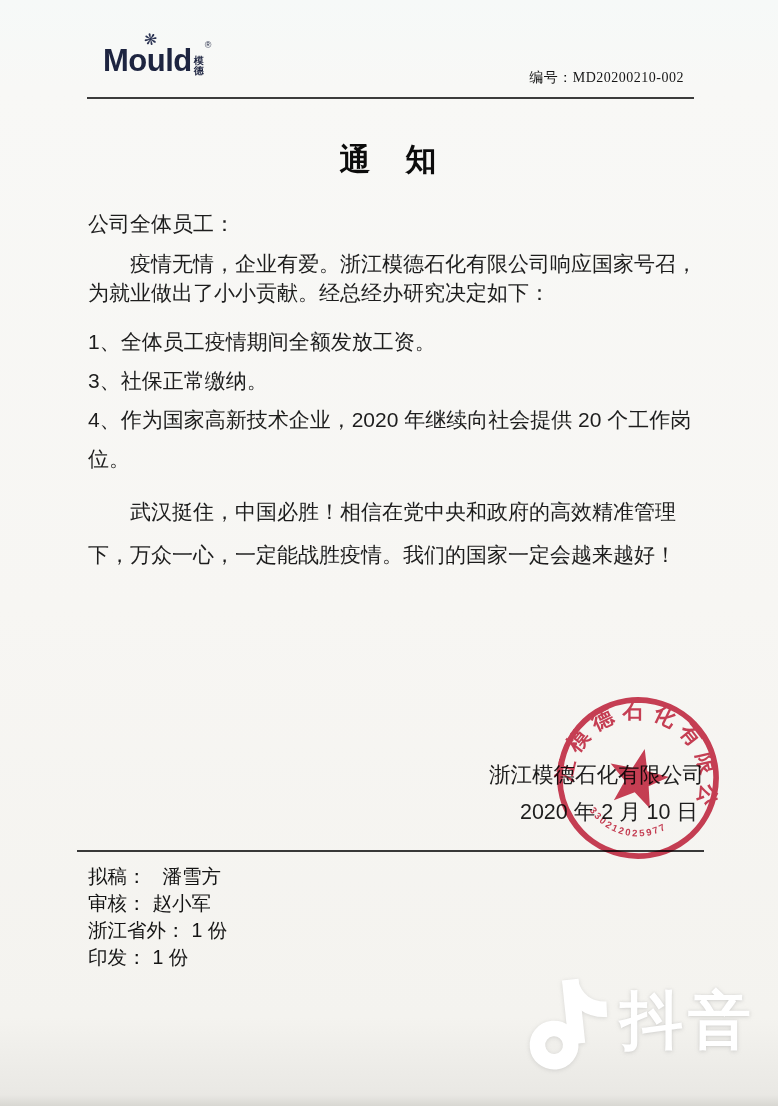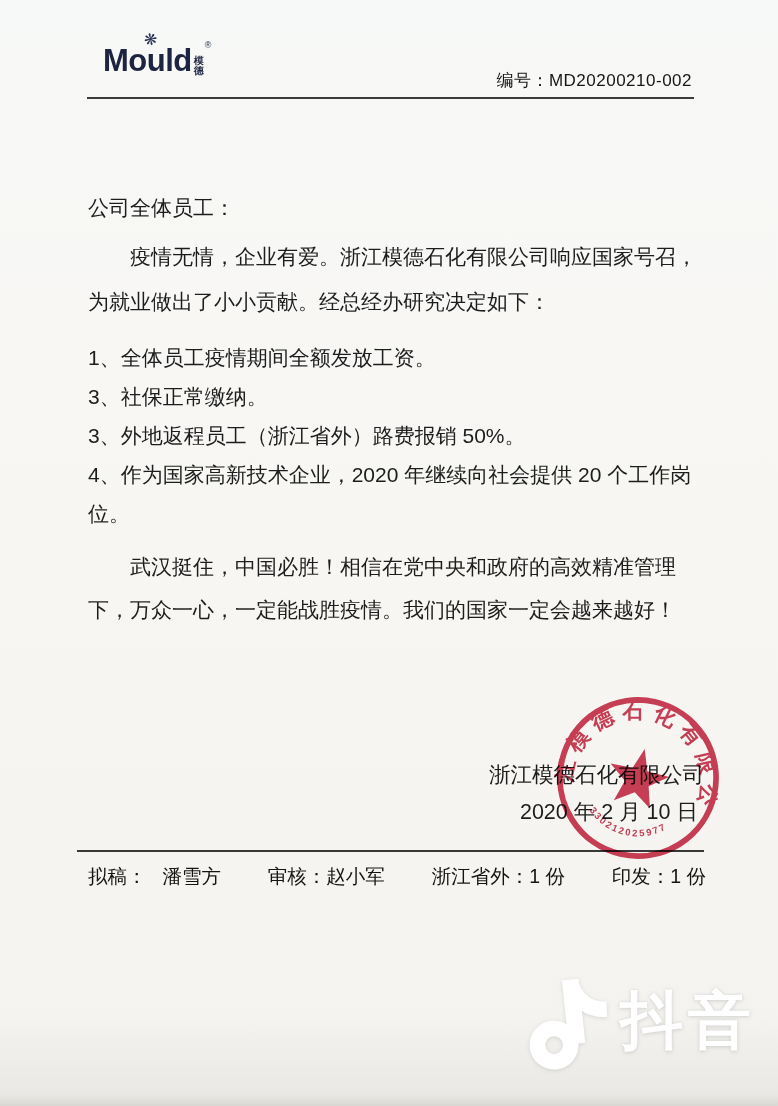--- a/index.html
+++ b/index.html
@@ -8,47 +8,47 @@
     position:relative;width:778px;height:1106px;overflow:hidden;
     background:linear-gradient(180deg,#f6f9f8 0%,#f8f8f6 8%,#f7f6f3 55%,#f4f3ef 92%,#e9e8e4 99%,#d8d7d2 100%);
     color:#1e1e1e;
   }
   
   .logo-block{position:absolute;left:103px;top:46px;display:flex;align-items:flex-end;color:#1d2440;}
   .logo-splash{position:absolute;left:41px;top:-16px;font-size:16px;color:#2a3252;transform:rotate(-12deg);}
   .logo-text{font-size:31px;font-weight:bold;letter-spacing:-0.5px;line-height:30px;}
   .logo-cjk{display:flex;flex-direction:column;margin-left:2px;font-size:10px;line-height:10px;font-weight:bold;}
   .logo-reg{font-size:9px;margin-left:1px;align-self:flex-start;margin-top:-6px;}
-  .doc-number{position:absolute;top:69px;right:86px;font-family:Liberation Sans, sans-serif;
-    font-size:17px;letter-spacing:0.5px;color:#161616;}
+  .doc-number{position:absolute;top:69px;right:94px;font-family:Liberation Serif, serif;
+    font-size:14px;letter-spacing:0.5px;color:#161616;}
   .header-rule{position:absolute;top:97px;left:87px;width:607px;height:2px;background:#3c3c3c;}
   
   .page-title{position:absolute;top:139px;left:0;width:100%;text-align:center;
     font-size:31px;font-weight:bold;color:#0c0c0c;letter-spacing:2px;}
   
   .body-text{position:absolute;left:88px;top:194px;width:618px;font-size:21px;color:#1d1d1d;}
-  .salutation{line-height:28px;margin:0 0 12px 0;}
-  .para-intro{margin:0;text-indent:42px;line-height:45px;}
+  .salutation{line-height:28px;margin:16px 0 12px 0;}
+  .para-intro{margin:0;text-indent:42px;line-height:29px;font-family:Liberation Serif, serif;}
   .items{margin-top:14px;}
   .notice-item{line-height:39px;}
   .para-closing{margin:12px 0 0 0;text-indent:42px;line-height:43px;}
   
   .signature{position:absolute;top:757px;right:74px;text-align:right;font-size:21.5px;
     color:#1d1d1d;line-height:37px;z-index:1;}
   .signature .sig-date{padding-right:6px;}
   
   .seal{position:absolute;left:555px;top:695px;width:166px;height:166px;
     transform:rotate(13deg);mix-blend-mode:multiply;opacity:0.93;z-index:2;color:#c8314a;}
   .seal svg{width:100%;height:100%;display:block;}
   .seal text{font-family:"Liberation Sans",sans-serif;font-weight:bold;fill:currentColor;}
   
   .footer-rule{position:absolute;top:850px;left:77px;width:627px;height:2px;background:#383838;}
   .footer-row{position:absolute;top:863px;left:88px;width:618px;display:flex;
-    justify-content:space-between;font-size:19.5px;color:#141414;}
-  .footer-field{display:flex;white-space:nowrap;}
+    justify-content:space-between;font-size:19.5px;color:#141414;flex-direction:column;}
+  .footer-field{display:flex;gap:6px;white-space:nowrap;}
   .footer-field.first{gap:16px;}
   
   .watermark{position:absolute;left:512px;top:968px;display:flex;align-items:center;gap:4px;
     color:#ffffff;filter:drop-shadow(0 1px 2px rgba(150,150,150,0.30));}
   .wm-note{width:104px;height:104px;transform:rotate(-6deg);}
   .wm-text{font-size:63px;font-weight:bold;letter-spacing:5px;line-height:1;
     text-shadow:0 0 2px rgba(160,160,160,0.25);}
 </style>
 </head>
 <body>
@@ -62,28 +62,28 @@
       <span>模</span>
       <span>德</span>
     </span>
     <span class="logo-reg">®</span>
   </div>
 
   <div class="doc-number"><span>编号：</span><span>MD20200210-002</span></div>
 
   <div class="header-rule"></div>
 
+  <div class="page-title">通　知</div>
 
   <div class="body-text">
     <p class="salutation">公司全体员工：</p>
     <p class="para-intro">疫情无情，企业有爱。浙江模德石化有限公司响应国家号召，为就业做出了小小贡献。经总经办研究决定如下：</p>
     <div class="items">
       <div class="notice-item">1、全体员工疫情期间全额发放工资。</div>
       <div class="notice-item">3、社保正常缴纳。</div>
-      <div class="notice-item">3、外地返程员工（浙江省外）路费报销 50%。</div>
       <div class="notice-item">4、作为国家高新技术企业，2020 年继续向社会提供 20 个工作岗位。</div>
     </div>
     <p class="para-closing">武汉挺住，中国必胜！相信在党中央和政府的高效精准管理下，万众一心，一定能战胜疫情。我们的国家一定会越来越好！</p>
   </div>
 
   <div class="signature">
     <div class="sig-company">浙江模德石化有限公司</div>
     <div class="sig-date">2020 年 2 月 10 日</div>
   </div>
 

